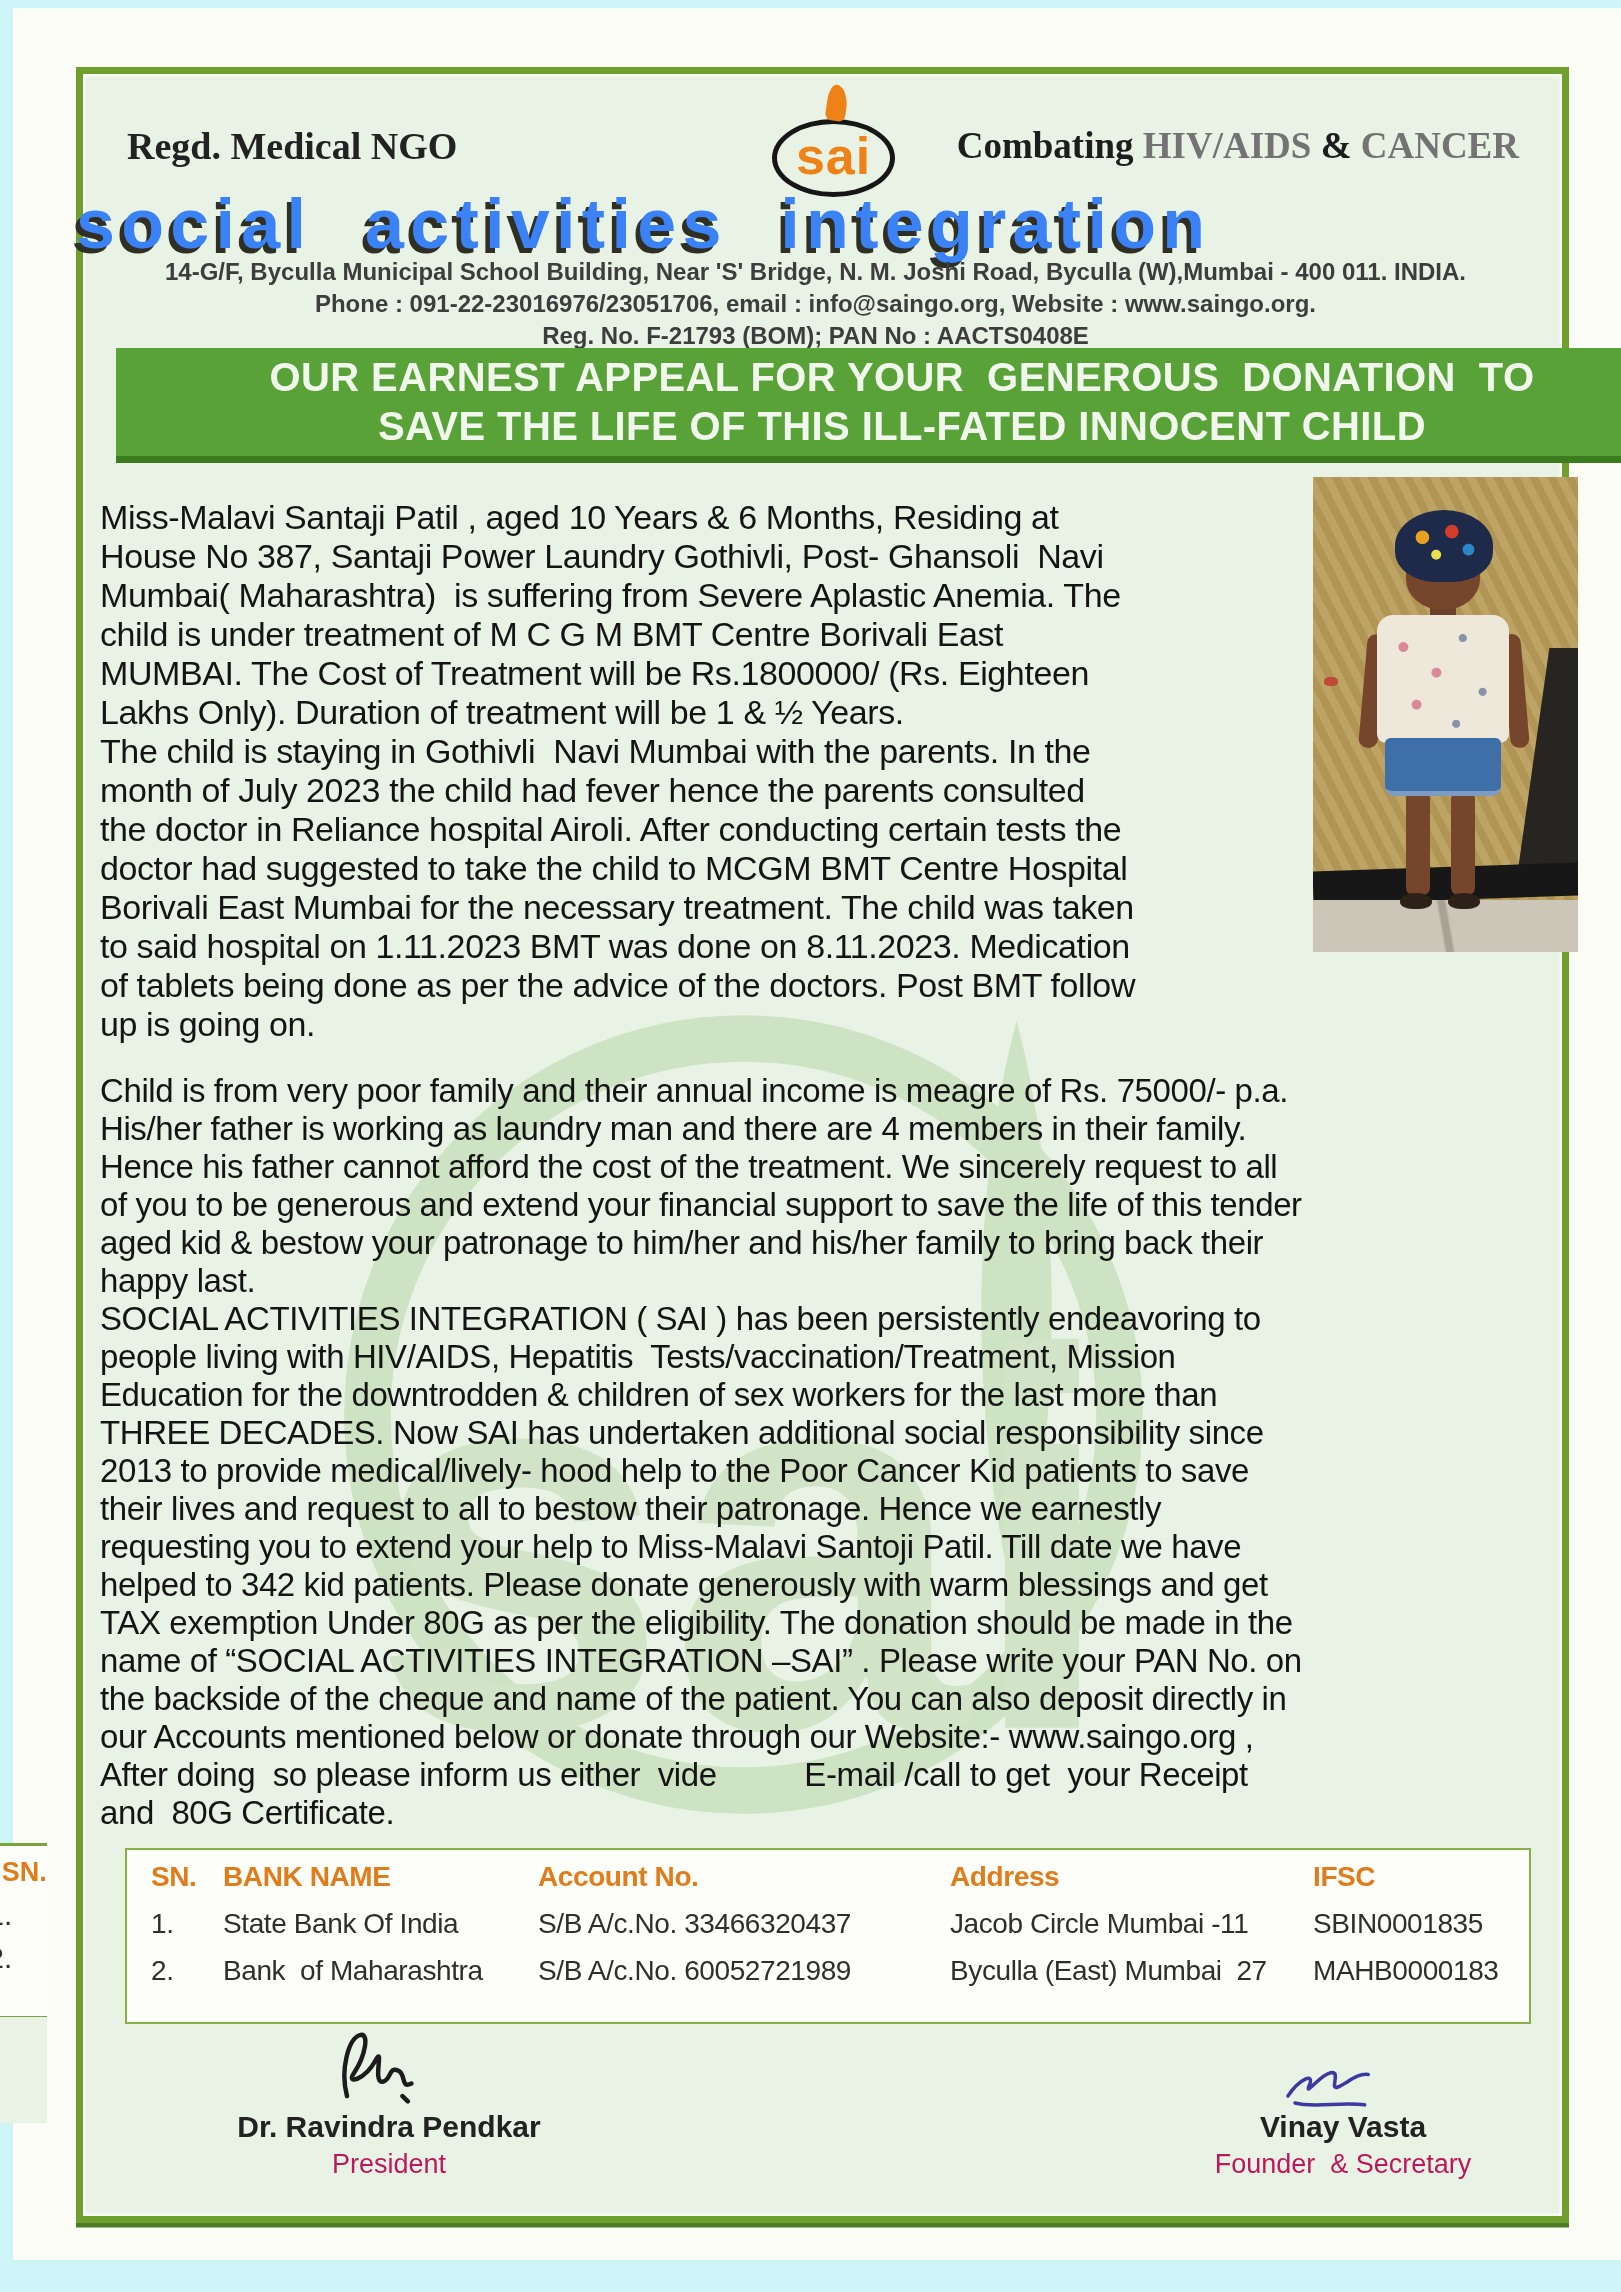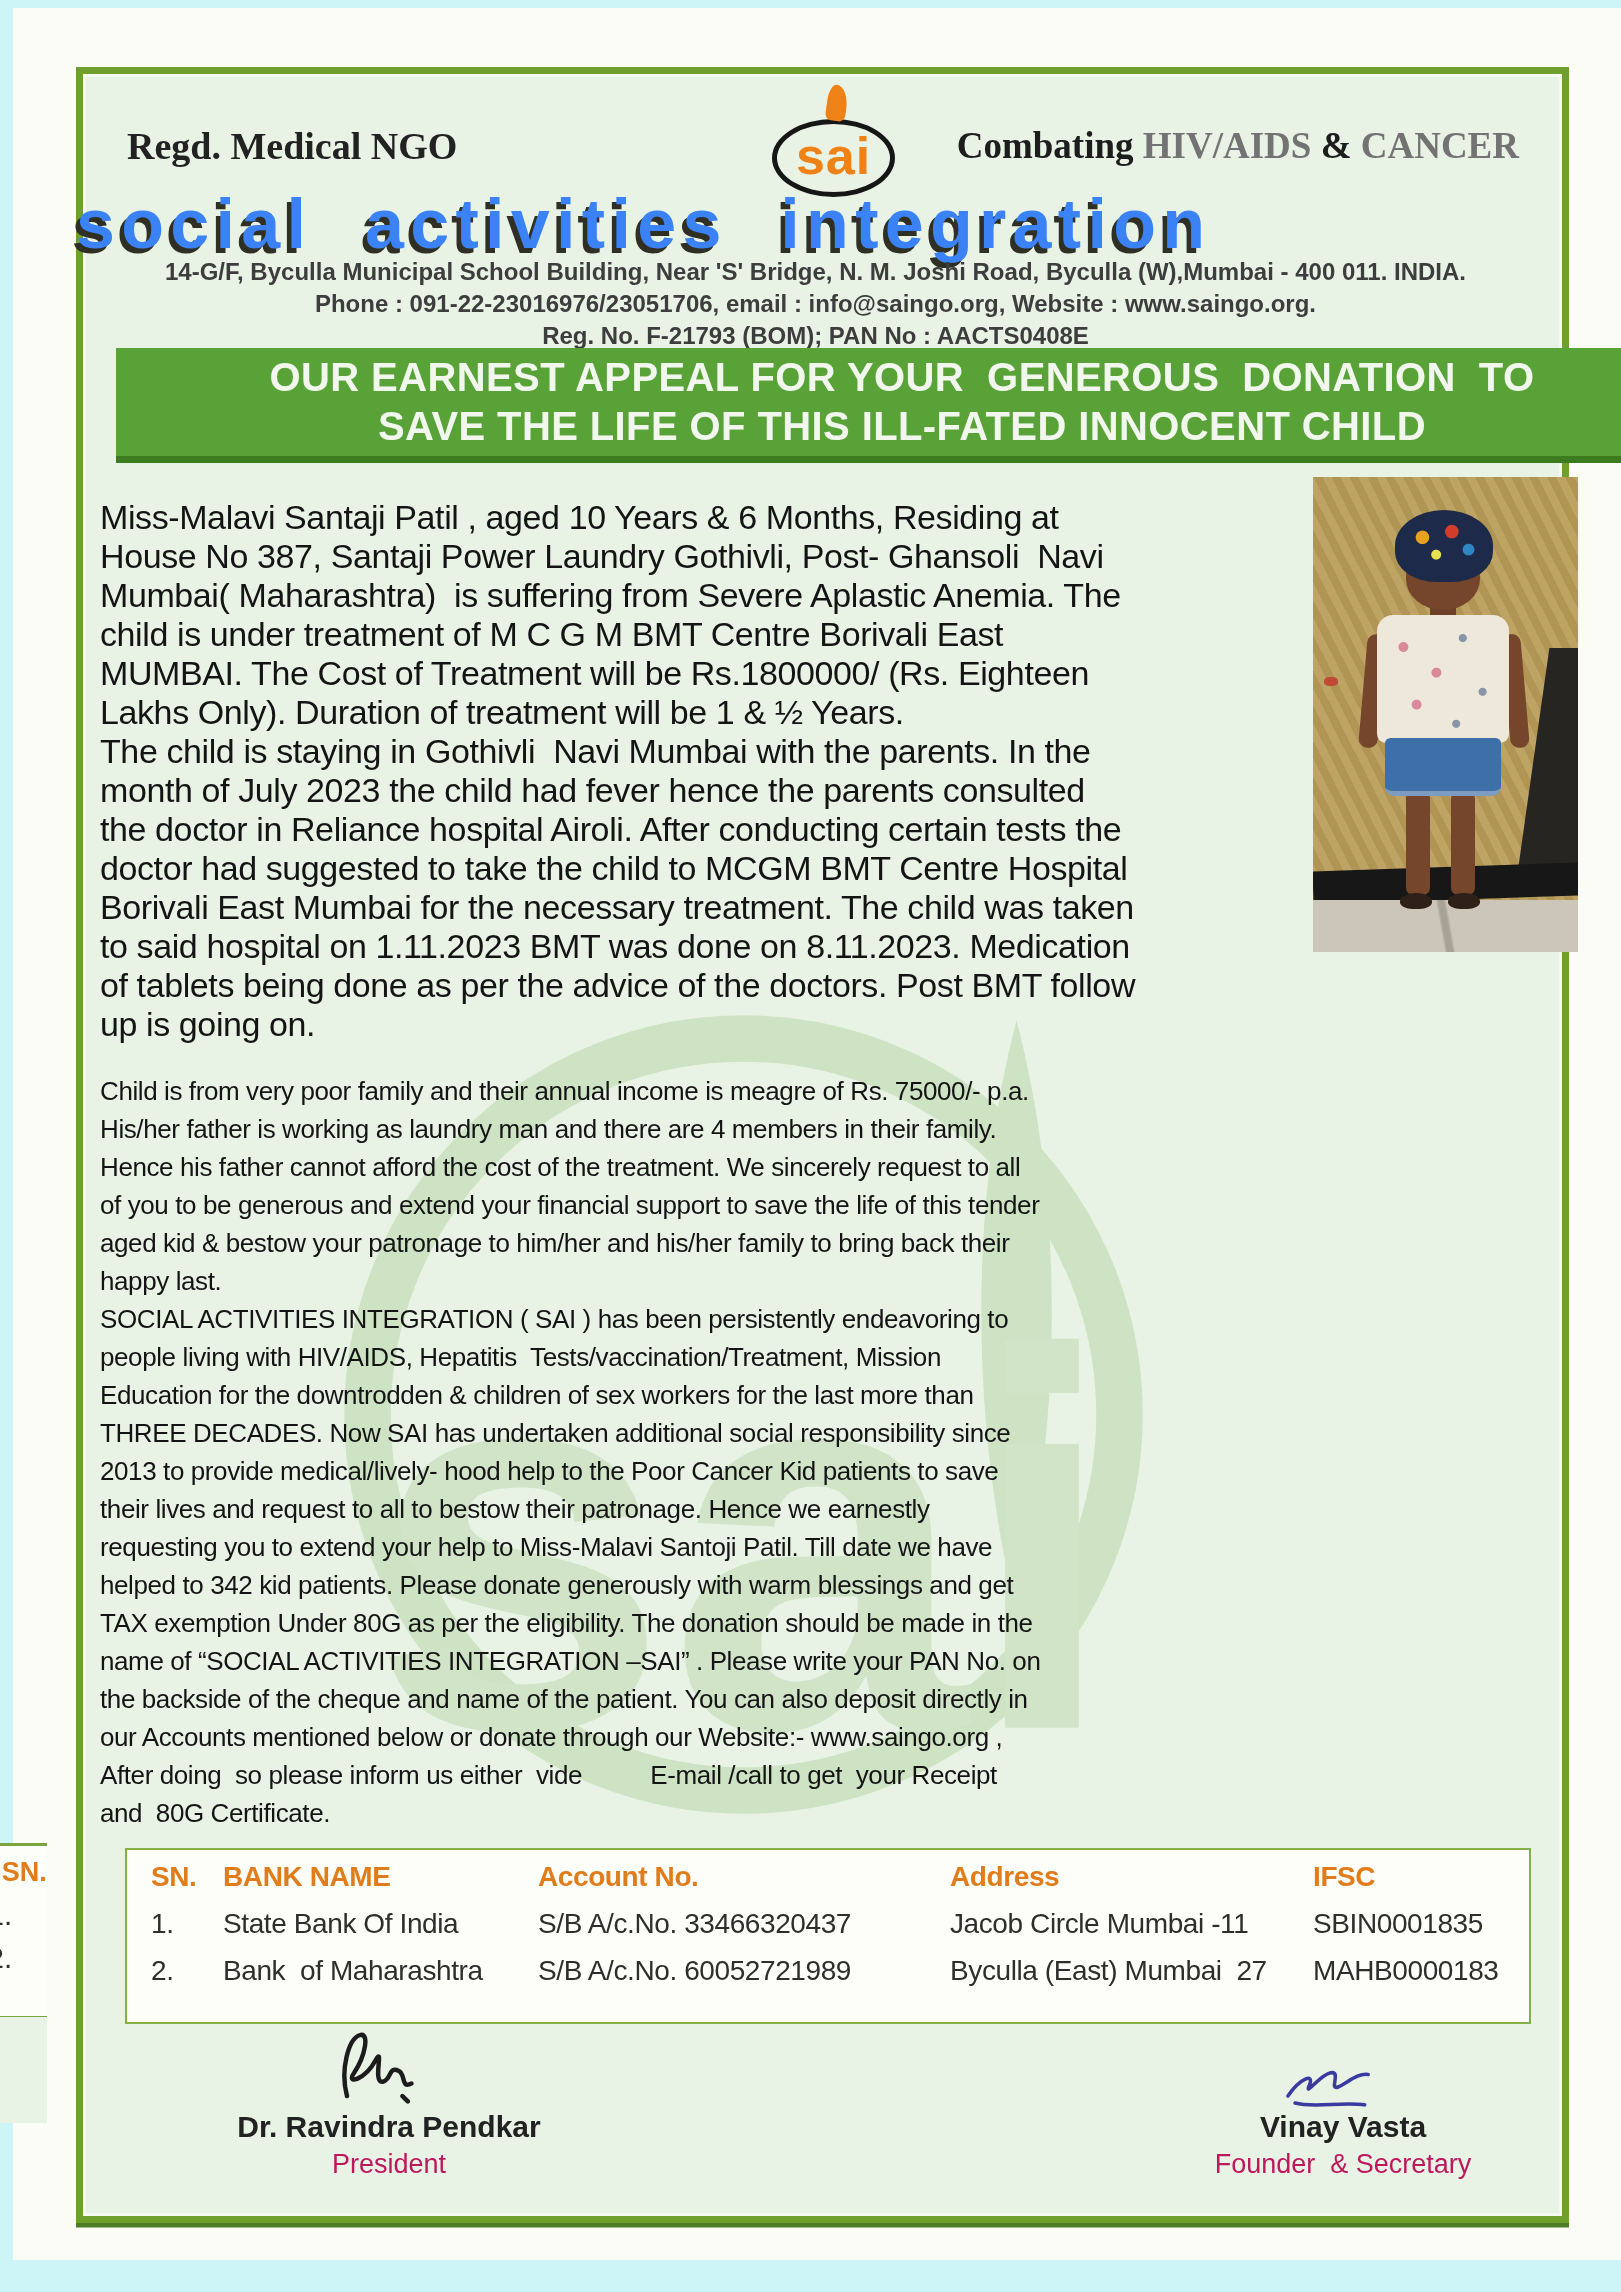--- a/index.html
+++ b/index.html
@@ -41,21 +41,21 @@
   .banner .bl{font-size:40px;line-height:49px;white-space:pre;letter-spacing:0.4px;}
   .banner .bl1{margin-top:5.4px;}
 
   
   .wm{position:absolute;left:269px;top:761px;z-index:2;opacity:.30;}
 
   
   .para{position:absolute;color:#141414;z-index:4;}
   .para .ln{white-space:pre;}
   #para1{left:100px;top:498px;width:1222px;font-size:34px;line-height:39px;letter-spacing:-0.4px;}
-  #para2{left:100px;top:1072px;width:1438px;font-size:26px;line-height:38px;letter-spacing:-0.4px;z-index:6;}
+  #para2{left:100px;top:1072px;width:1438px;font-size:33px;line-height:38px;letter-spacing:-0.4px;z-index:6;}
 
   
   .photo{position:absolute;left:1313px;top:477px;width:265px;height:475px;background:#b99d58;overflow:hidden;z-index:7;
          background-image:repeating-linear-gradient(63deg,rgba(255,255,255,.07) 0 8px,rgba(0,0,0,.05) 8px 16px);}
   .photo .wedge{position:absolute;right:0;top:36%;width:24%;height:52%;background:#262521;
          clip-path:polygon(55% 0,100% 0,100% 100%,0 100%);}
   .photo .baseboard{position:absolute;left:0;bottom:11%;width:100%;height:7%;background:#171717;transform:rotate(-2deg);}
   .photo .tiles{position:absolute;left:0;bottom:0;width:100%;height:11%;background:#ccc6b8;
          background-image:linear-gradient(80deg,transparent 48%,#a8a295 49%,#a8a295 51%,transparent 52%);}
   .photo .redmark{position:absolute;left:4%;top:42%;width:14.3px;height:9px;background:#c2372e;border-radius:40%;opacity:.8;}

